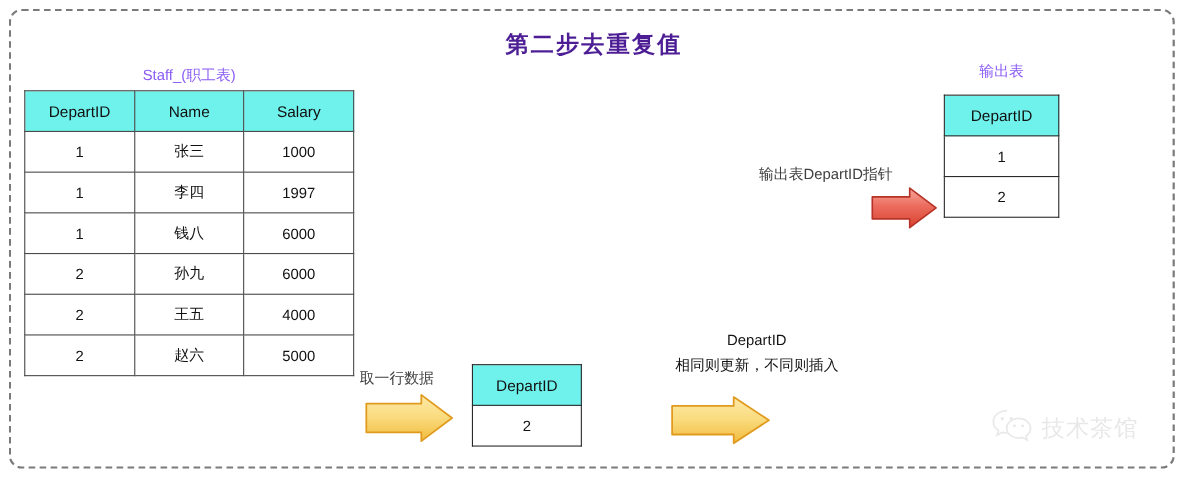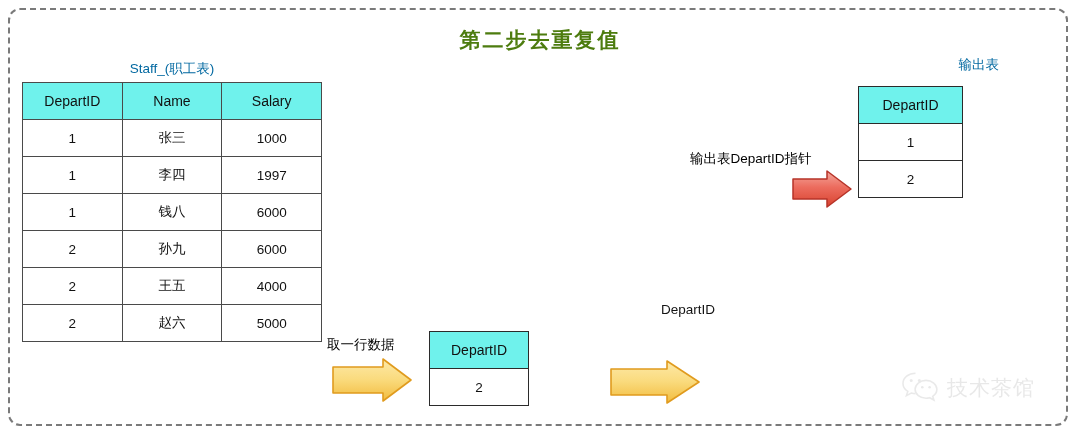--- a/index.html
+++ b/index.html
@@ -30,32 +30,32 @@
     border-radius: 12px;
   }
 
   
   .page-title {
     position: absolute;
     left: 0;
     top: 26px;
     width: 1080px;
     text-align: center;
-    color: #4d7c0f;
+    color: #4c1d95;
     font-size: 21px;
     font-weight: 700;
     letter-spacing: 2px;
     font-family: "DejaVu Serif", "Liberation Serif", serif;
   }
 
   
   .tbl-caption {
     position: absolute;
     font-size: 13.5px;
-    color: #0369a1;
+    color: #8b5cf6;
     text-align: center;
     white-space: nowrap;
   }
 
   
   .staff-table {
     position: absolute;
     left: 22px;
     top: 82px;
     width: 300px;
@@ -100,21 +100,21 @@
     font-size: 14px;
   }
 
   #fetch-row-table { left: 429px; top: 331px; width: 100px; }
   #output-table    { left: 858px; top: 86px;  width: 105px; }
 
   
   .plain-label {
     position: absolute;
     font-size: 13.5px;
-    color: #000000;
+    color: #404040;
     line-height: 21px;
     white-space: nowrap;
   }
   .multi-label {
     position: absolute;
     font-size: 13.5px;
     color: #141414;
     line-height: 22px;
     text-align: center;
     white-space: nowrap;
@@ -218,20 +218,21 @@
     </thead>
     <tbody>
       <tr>
         <td>2</td>
       </tr>
     </tbody>
   </table>
 
   <div class="multi-label" style="left:563px; top:299px; width:250px;">
     <div>DepartID</div>
+    <div>相同则更新，不同则插入</div>
   </div>
 
   <div class="arrow" style="left:609px; top:358px;">
     <svg width="92" height="48" viewBox="0 0 92 48">
       <defs>
         <linearGradient id="ygrad2" x1="0" y1="0" x2="0" y2="1">
           <stop offset="0%" stop-color="#FDE9A8"></stop>
           <stop offset="48%" stop-color="#FADB7E"></stop>
           <stop offset="100%" stop-color="#F2BC3E"></stop>
         </linearGradient>
@@ -248,21 +249,21 @@
         <linearGradient id="rgrad1" x1="0" y1="0" x2="0" y2="1">
           <stop offset="0%" stop-color="#F4A79C"></stop>
           <stop offset="45%" stop-color="#EC6C5E"></stop>
           <stop offset="100%" stop-color="#D8422F"></stop>
         </linearGradient>
       </defs>
       <polygon points="2,11 36,11 36,3 60,21 36,39 36,31 2,31" fill="url(#rgrad1)" stroke="#B63328" stroke-width="1.5" stroke-linejoin="round"></polygon>
     </svg>
   </div>
 
-  <div class="tbl-caption" style="left:894px; top:56px; width:105px;text-align:right;">输出表</div>
+  <div class="tbl-caption" style="left:858px; top:56px; width:105px;">输出表</div>
 
   <table class="mini-table" id="output-table">
     <thead>
       <tr>
         <th>DepartID</th>
       </tr>
     </thead>
     <tbody>
       <tr>
         <td>1</td>

